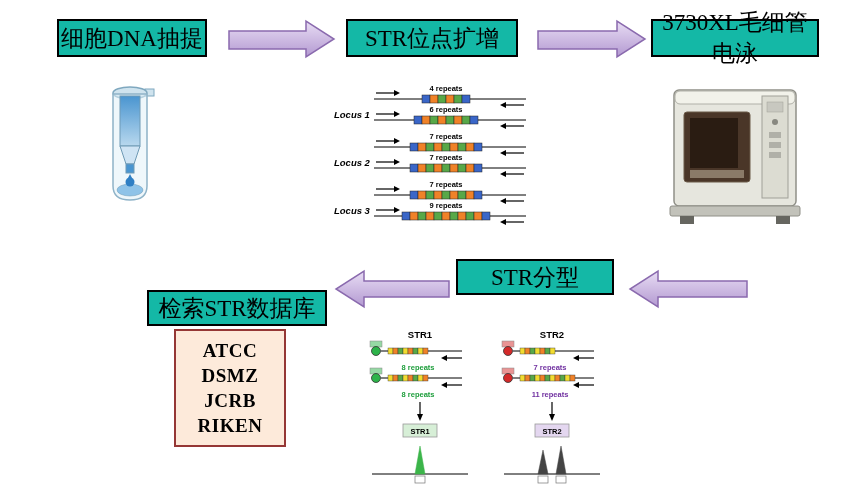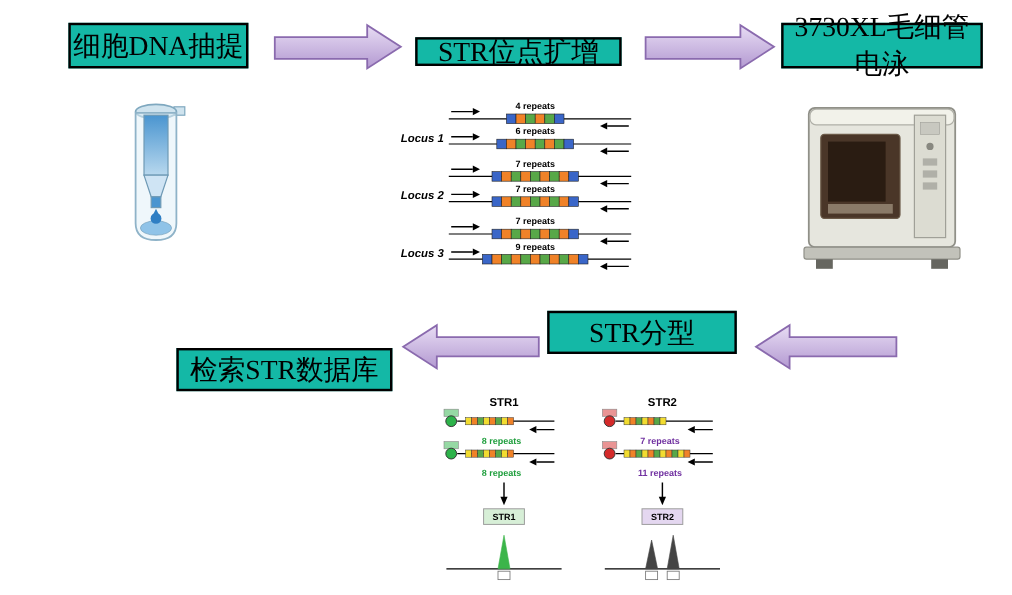--- a/index.html
+++ b/index.html
@@ -35,25 +35,31 @@
     </defs>
     <g fill="url(#arrowGrad)" stroke="#8a6aae" stroke-width="1.5">
       <path d="M229 31 H306 V21 L334 39 L306 57 V49 H229 Z"></path>
       <path d="M538 31 H617 V21 L645 39 L617 57 V49 H538 Z"></path>
       <path d="M747 281 H658 V271 L630 289 L658 307 V297 H747 Z"></path>
       <path d="M449 281 H364 V271 L336 289 L364 307 V297 H449 Z"></path>
     </g>
   </svg>
 
   <div class="flow-box" style="left:57px; top:19px; width:150px; height:38px;">细胞DNA抽提</div>
-  <div class="flow-box" style="left:346px; top:19px; width:172px; height:24px;margin-top:12px;">STR位点扩增</div>
+  <div class="flow-box" style="left:346px; top:19px; width:172px; height:38px;">STR位点扩增</div>
   <div class="flow-box" style="left:651px; top:19px; width:168px; height:38px;">3730XL毛细管电泳</div>
   <div class="flow-box" style="left:147px; top:271px; width:180px; height:36px;margin-top:19px;">检索STR数据库</div>
   <div class="flow-box" style="left:456px; top:259px; width:158px; height:36px;">STR分型</div>
 
+  <div class="db-box" style="left:174px; top:329px; width:112px; height:118px;">
+    <div>ATCC</div>
+    <div>DSMZ</div>
+    <div>JCRB</div>
+    <div>RIKEN</div>
+  </div>
 
   <svg class="illus" style="left:100px; top:84px;" width="64" height="138" viewBox="0 0 64 138">
     <defs>
       <linearGradient id="colGrad" x1="0" y1="0" x2="0" y2="1">
         <stop offset="0" stop-color="#4a95d0"></stop>
         <stop offset="1" stop-color="#b8d8ee"></stop>
       </linearGradient>
     </defs>
     <rect x="45" y="5" width="9" height="7" fill="#cfe3ee" stroke="#7fa8bf" stroke-width="1"></rect>
     <ellipse cx="30" cy="9" rx="17" ry="6" fill="#cfe3ee" stroke="#7fa8bf" stroke-width="1.5"></ellipse>

